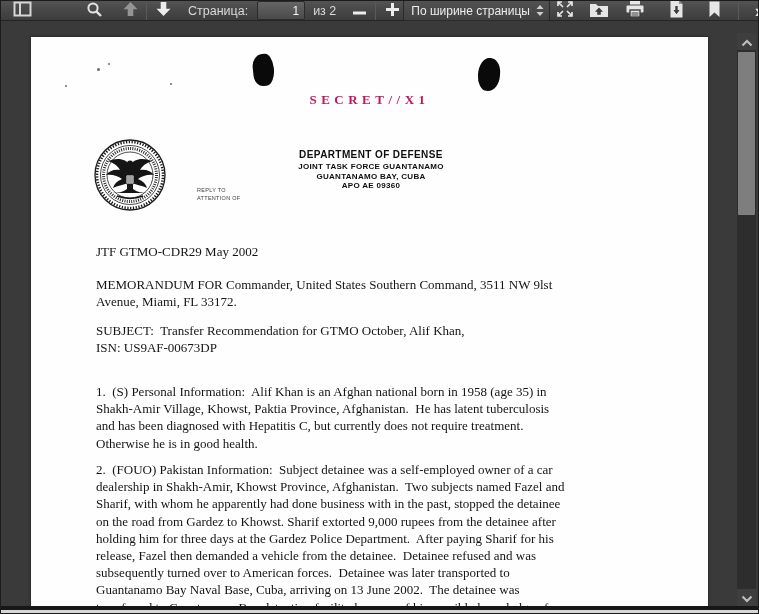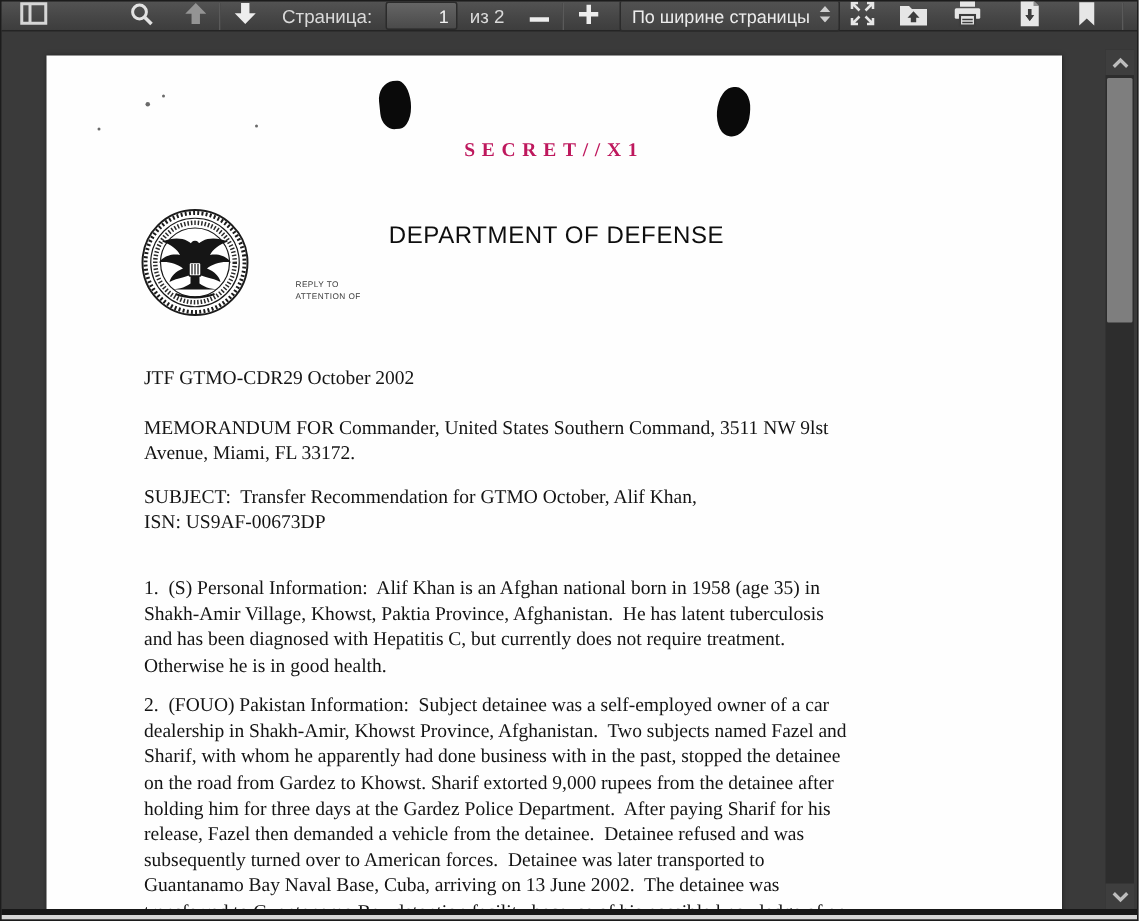--- a/index.html
+++ b/index.html
@@ -58,21 +58,21 @@
     position:absolute; left:0; right:0; top:55px; text-align:center;
     font-weight:bold; font-size:13px; letter-spacing:4.5px; color:#be185d;
   }
   .seal { position:absolute; left:62px; top:101px; }
   .replyto {
     position:absolute; left:166px; top:149px; width:70px;
     font-family:"Liberation Sans",sans-serif; font-size:5.5px; line-height:8px;
     color:#3c3c3c; letter-spacing:.3px; white-space:pre;
   }
   .letterhead { position:absolute; left:180px; top:112px; width:320px; text-align:center; font-family:"Liberation Sans",sans-serif; color:#0e0e0e; }
-  .letterhead .lh1 { font-size:16px; font-weight:normal; letter-spacing:.4px; }
+  .letterhead .lh1 { font-size:10px; font-weight:bold; letter-spacing:.4px; }
   .letterhead .lh2 { font-size:8px; font-weight:bold; letter-spacing:.3px; margin-top:2px; line-height:9.5px; white-space:pre; }
   .doc-text { position:absolute; left:65px; top:0; width:560px; font-size:13px; line-height:17.2px; }
   .drow { position:absolute; white-space:pre; }
   .drow.split { display:flex; justify-content:flex-start; width:532px; }
   b.inlineb { font-weight:normal; }
 </style>
 </head>
 <body>
 
 <div class="app">
@@ -132,21 +132,21 @@
     <div class="tsep" style="margin:0 5px"></div>
 
     <button class="tbtn" style="width:22px">
       <span>
         <svg width="13" height="13" viewBox="0 0 13 13">
             <path d="M5 0 H8 V5 H13 V8 H8 V13 H5 V8 H0 V5 H5 Z" fill="#ededed"></path>
           </svg>
       </span>
     </button>
 
-    <div class="zoom-select" style="margin-left:10px">
+    <div class="zoom-select" style="">
       <span class="ztext">По ширине страницы</span>
       <span>
         <svg width="8" height="11" viewBox="0 0 8 11">
             <path d="M4 0 L7.5 4 H0.5 Z" fill="#cfcfcf"></path>
             <path d="M4 11 L0.5 7 H7.5 Z" fill="#cfcfcf"></path>
           </svg>
       </span>
     </div>
 
     <button class="tbtn" style="margin-left:2px">
@@ -234,27 +234,30 @@
           <line x1="39" y1="38" x2="39" y2="45" stroke="#151515" stroke-width="0.8"></line>
           <path d="M24 58 C32 61 42 61 50 58" stroke="#151515" stroke-width="1.4" fill="none"></path>
         </svg>
       </span>
 
       <div class="replyto">REPLY TO
 ATTENTION OF</div>
 
       <div class="letterhead">
         <div class="lh1">DEPARTMENT OF DEFENSE</div>
+        <div class="lh2">JOINT TASK FORCE GUANTANAMO
+GUANTANAMO BAY, CUBA
+APO AE 09360</div>
       </div>
 
       <div class="doc-text">
 
         <div class="drow split" style="top:206px">
           <span>JTF GTMO-CDR</span>
-          <span>29 October 2002</span>
+          <span>29 May 2002</span>
         </div>
 
         <div class="drow" style="top:239px">MEMORANDUM FOR Commander, United States Southern Command, 3511 NW 9lst
 Avenue, Miami, FL 33172.</div>
 
         <div class="drow" style="top:285px">SUBJECT:  Transfer Recommendation for GTMO October, Alif Khan,
 ISN: US9AF-00673DP</div>
 
         <div class="drow" style="top:346px"><span>1.  (S) </span><b class="inlineb">Personal Information</b><span>:  Alif Khan is an Afghan national born in 1958 (age 35) in</span><span>
 Shakh-Amir Village, Khowst, Paktia Province, Afghanistan.  He has latent tuberculosis

